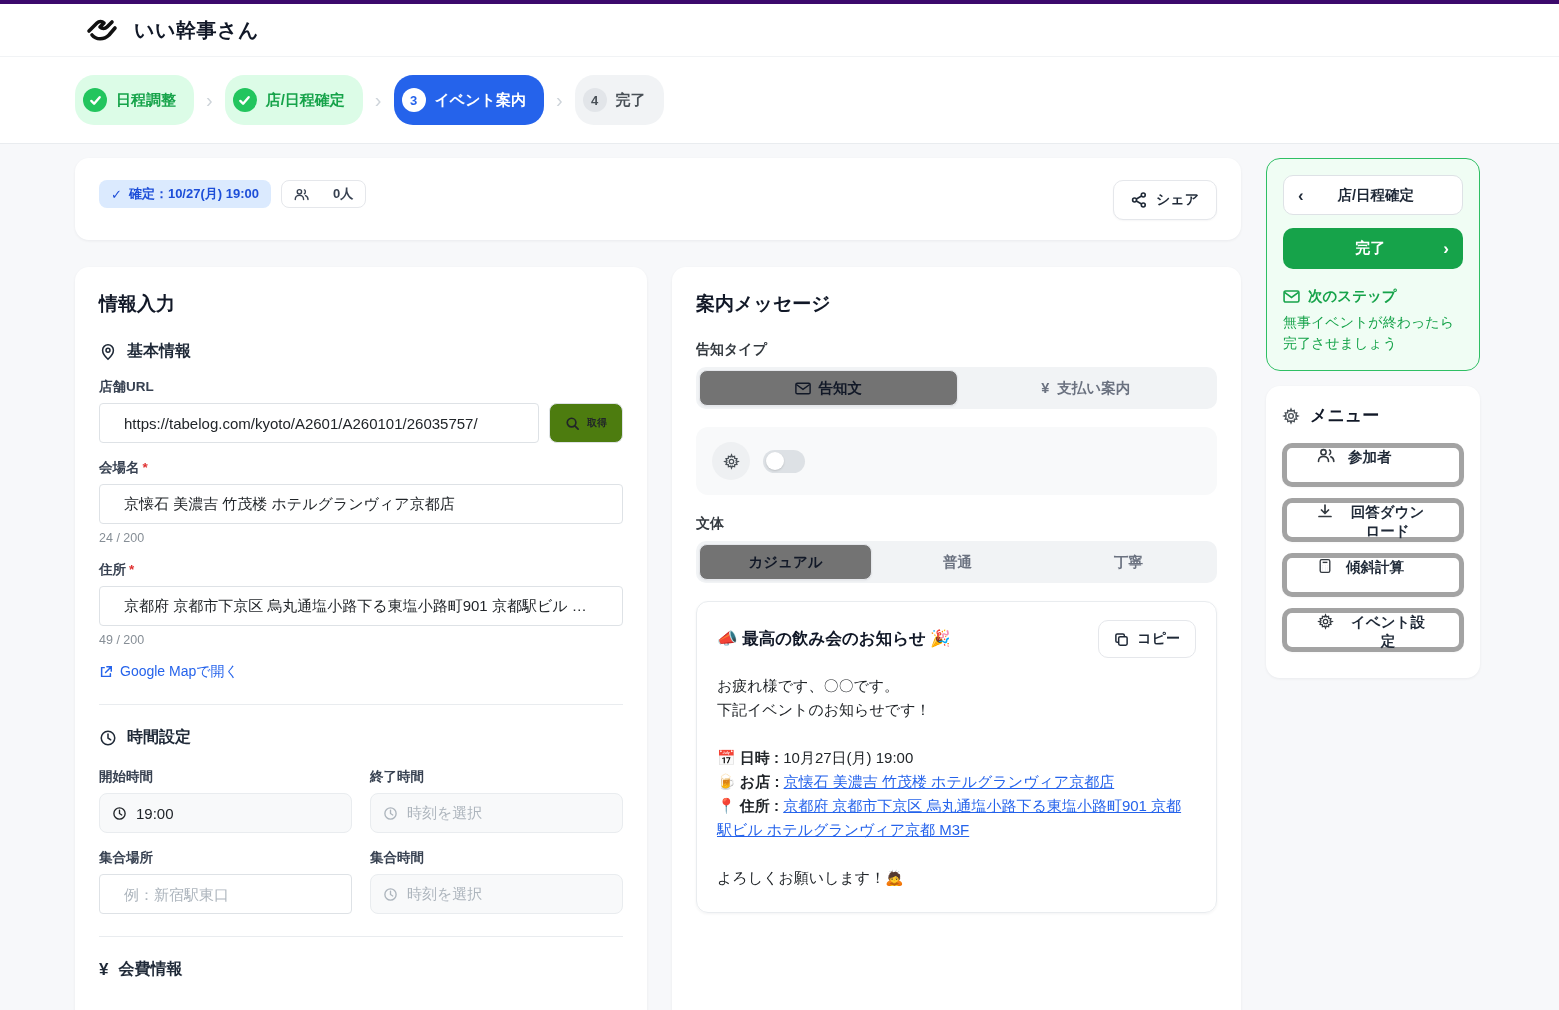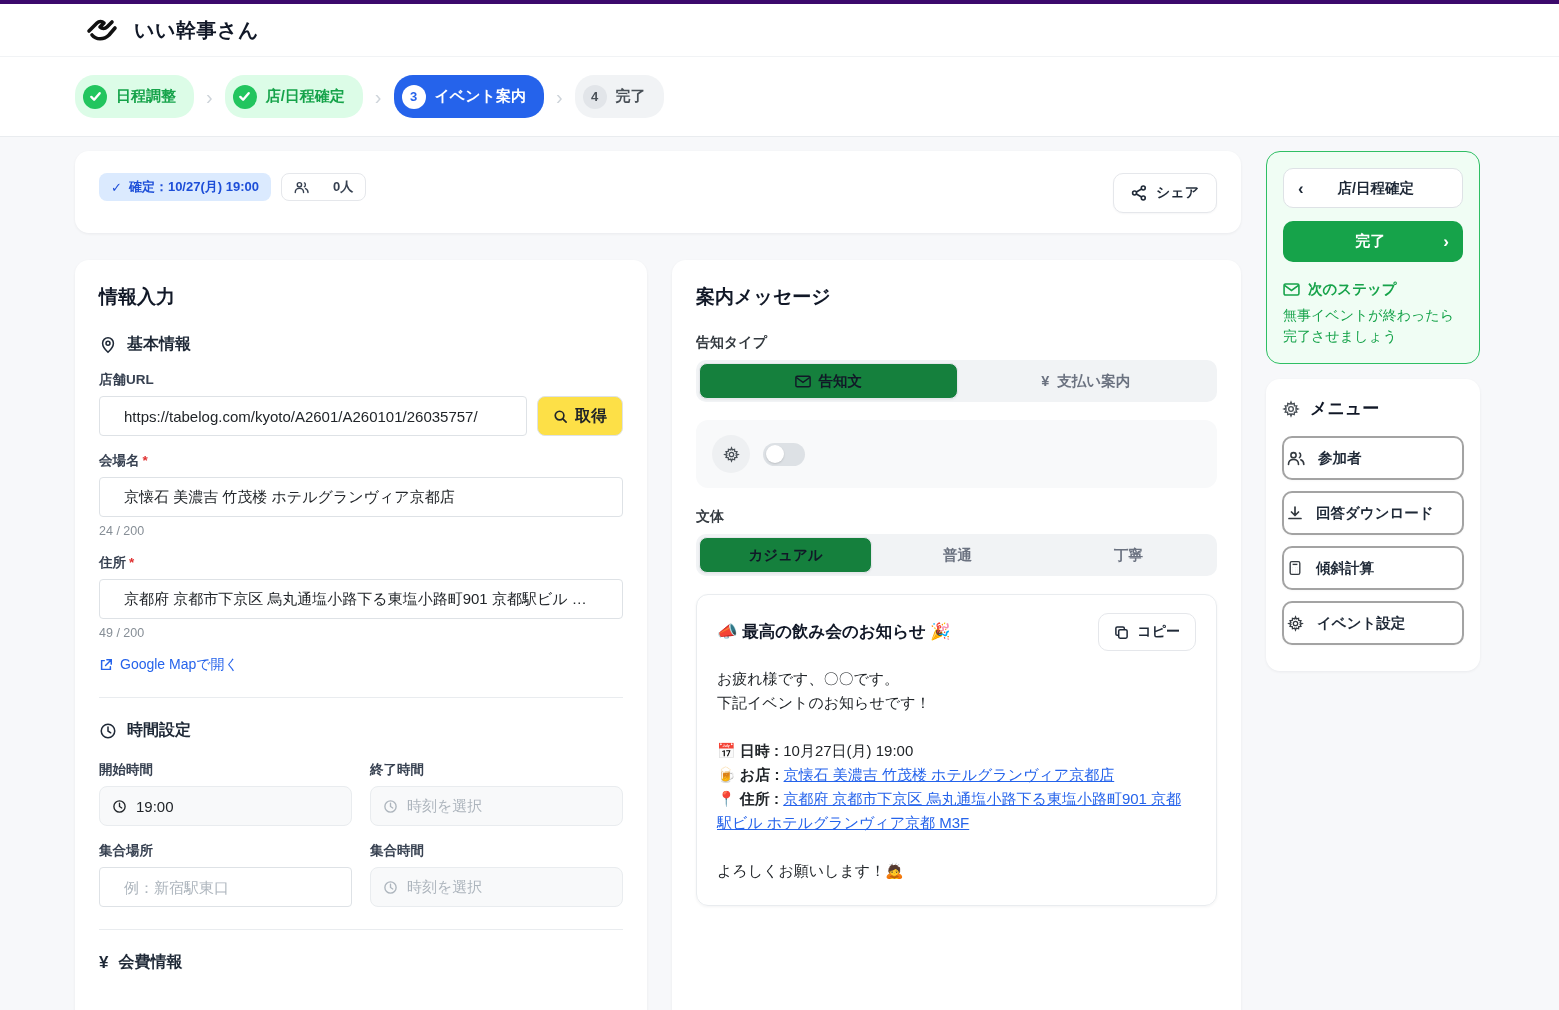--- a/index.html
+++ b/index.html
@@ -18,21 +18,21 @@
   }
   .app-logo { margin-right:14px; }
   .app-title { font-size:20px; font-weight:800; color:#111827; letter-spacing:.5px; }
 
   
   .steps-bar {
     background:#fff; border-bottom:1px solid #e9ecef;
     padding:18px 0 18px 75px; display:flex; align-items:center; gap:12px;
   }
   .step {
-    display:flex; align-items:center; gap:9px; height:43px;
+    display:flex; align-items:center; gap:9px; height:50px;
     border-radius:19px; padding:0 18px 0 8px; font-size:15px; font-weight:700;
     cursor:pointer; white-space:nowrap;
   }
   .step.done { background:#dcfce7; color:#16a34a; }
   .step.active { background:#2563eb; color:#fff; }
   .step.pending { background:#f1f3f5; color:#495057; }
   .step-circle {
     width:24px; height:24px; border-radius:50%; display:flex;
     align-items:center; justify-content:center; font-size:13px; font-weight:700;
     flex:none;
@@ -80,21 +80,21 @@
   .req { color:#e03131; margin-left:3px; }
   .text-input {
     width:100%; height:40px; border:1px solid #dee2e6; border-radius:4px;
     padding:0 24px; font-size:15px; color:#212529; background:#fff; outline:none;
     font-family:inherit; text-overflow:ellipsis;
   }
   .text-input::placeholder { color:#adb5bd; }
   .url-row { display:flex; gap:10px; }
   .fetch-btn {
     flex:none; display:flex; align-items:center; gap:7px; border:1px solid #dee2e6;
-    background:#fde047; border-radius:8px; padding:0 15px; font-size:16px; font-weight:700;
+    background:#4d7c0f; border-radius:8px; padding:0 15px; font-size:10px; font-weight:700;
     color:#212529; cursor:pointer;
   }
   .counter { font-size:12.5px; color:#868e96; margin-top:7px; }
   .map-link {
     display:inline-flex; align-items:center; gap:7px; color:#2563eb; font-size:14px;
     margin-top:16px; cursor:pointer; text-decoration:none;
   }
   .divider { border:none; border-top:1px solid #e9ecef; margin:22px 0; }
   .two-col { display:grid; grid-template-columns:1fr 1fr; gap:0 18px; }
   .pseudo-input {
@@ -107,21 +107,21 @@
   
   .small-label { font-size:14px; font-weight:600; color:#343a40; margin:0 0 8px; }
   .segmented {
     background:#f1f3f5; border-radius:10px; padding:3px; display:flex; margin-bottom:18px;
   }
   .seg {
     flex:1; height:36px; display:flex; align-items:center; justify-content:center; gap:8px;
     font-size:14.5px; font-weight:600; color:#6b7280; border-radius:8px; cursor:pointer;
   }
   .seg.active {
-    background:#15803d; border:1px solid #e5e7eb; color:#111827; font-weight:700;
+    background:#737373; border:1px solid #e5e7eb; color:#111827; font-weight:700;
     box-shadow:0 1px 2px rgba(17,24,39,.05);
   }
   .toggle-card {
     background:#f8f9fa; border-radius:12px; padding:15px 16px; display:flex;
     align-items:center; gap:13px; margin-bottom:20px;
   }
   .toggle-gear {
     width:38px; height:38px; border-radius:50%; background:#eef0f2; flex:none;
     display:flex; align-items:center; justify-content:center; color:#495057;
   }
@@ -170,22 +170,22 @@
     cursor:pointer; margin-top:13px; padding:0 14px; font-family:inherit;
   }
   .complete-btn .lbl { flex:1; text-align:center; }
   .next-step { margin-top:18px; }
   .next-step-head { display:flex; align-items:center; gap:8px; color:#16a34a; font-size:14.5px; font-weight:800; margin-bottom:6px; }
   .next-step-text { color:#16a34a; font-size:14px; line-height:1.5; }
   .menu-card { margin-top:15px; padding:18px 16px; }
   .menu-head { display:flex; align-items:center; gap:10px; margin-bottom:16px; color:#111827; }
   .menu-head .t { font-size:17px; font-weight:800; }
   .menu-item {
-    width:100%; display:flex; align-items:center; gap:13px; background:#fff;
-    border:2px solid #a3a3a3; border-radius:10px; height:44px; padding:0 3px;
+    width:100%; display:flex; align-items:flex-start; gap:13px; background:#fff;
+    border:5px solid #a3a3a3; border-radius:10px; height:44px; padding:0 30px;
     font-size:14.5px; font-weight:600; color:#1f2937; cursor:pointer; margin-bottom:11px;
     box-shadow:0 1px 2px rgba(17,24,39,.03); font-family:inherit;
   }
   .chev { font-size:17px; font-weight:700; line-height:1; }
 </style>
 </head>
 <body>
 
 <div class="top-strip"></div>
 

